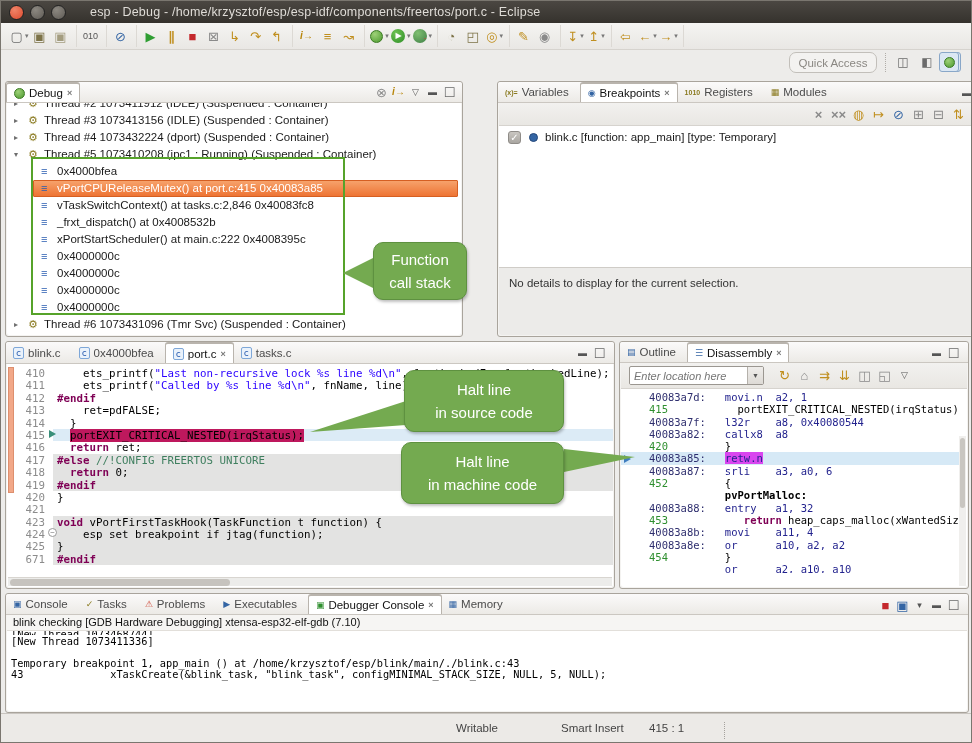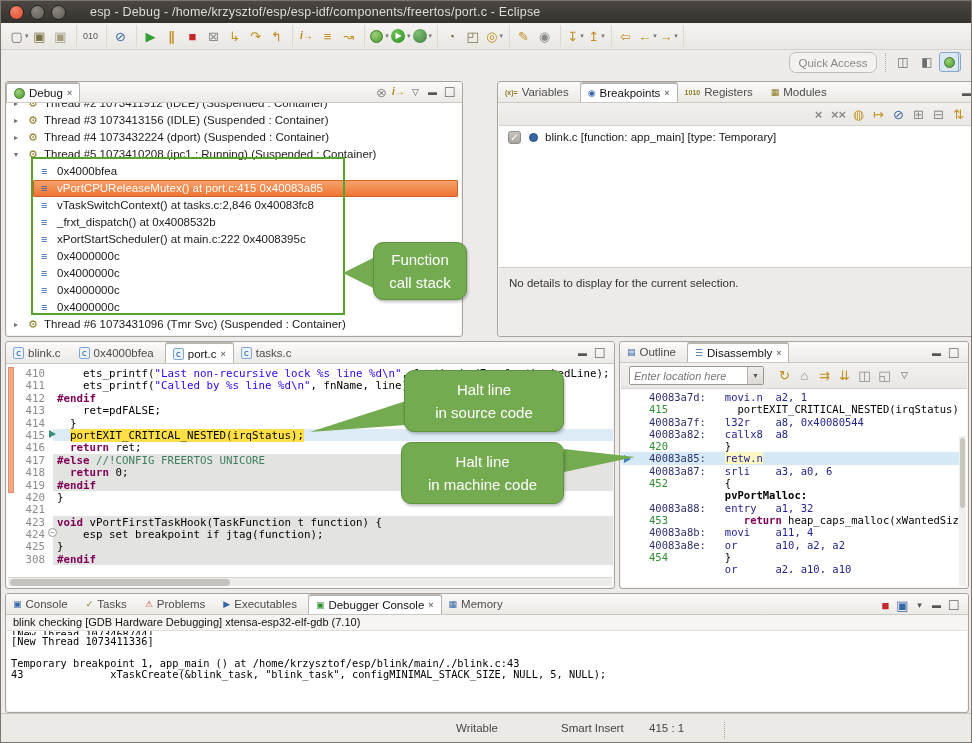--- a/index.html
+++ b/index.html
@@ -107,21 +107,21 @@
   .edbody { position:absolute; left:1px; right:1px; top:22px; bottom:1px; background:#fff; overflow:hidden; border-radius:0 0 3px 3px; }
   .salmonband { position:absolute; left:1px; top:3px; width:6px; height:126px; background:#f2a888; border:1px solid #dd8f6e; }
   .codelines { position:absolute; left:0; right:0; top:3px; }
   .cl { position:relative; height:12.4px; font-family:"DejaVu Sans Mono","Liberation Mono",monospace; font-size:10.8px; }
   .cl .num { position:absolute; left:0; width:38px; text-align:right; color:#8c8c8c; top:0; }
   .cl .lbody { position:absolute; left:46px; right:0; top:0; bottom:0; padding-left:4px; white-space:pre; }
   .cl.grey .lbody { background:#e3e3e2; }
   .cl.halt .lbody { background:#dcebf6; }
   .cl span { white-space:pre; }
   .p { color:#000; } .k { color:#7f0055; font-weight:bold; } .s { color:#2a00ff; } .cm { color:#3f7f5f; }
-  .hlg { background:#fde047;text-align:right; }
+  .hlg { background:#be185d;text-align:right; }
   .ipArrow { position:absolute; left:42px; width:0; height:0; border-top:4px solid transparent;
              border-bottom:4px solid transparent; border-left:7px solid #3a8f7a; z-index:5; }
   .foldmark { position:absolute; left:41px; width:9px; height:9px; border:1px solid #9a9a9a; border-radius:50%;
               background:#fff; color:#777; font-size:8px; line-height:7px; text-align:center; z-index:5; }
   .hscroll { position:absolute; left:1px; right:1px; bottom:1px; height:9px; background:#ececea; border-top:1px solid #d8d5d0; }
   .hthumb { position:absolute; left:2px; top:1px; width:220px; height:7px; background:#c6c3be; border-radius:4px; }
 
   
   .datoolbar { position:absolute; left:1px; right:1px; top:21px; height:26px;
                background:linear-gradient(#f2f1ef,#e9e7e3); border-bottom:1px solid #d6d3ce;
@@ -131,21 +131,21 @@
               font-family:"Liberation Sans",sans-serif; background:#fff;font-style:italic; }
   .locbtn { width:16px; height:19px; background:linear-gradient(#f0eeec,#dcd9d4); border-left:1px solid #b5b1ab;
             font-size:7px; color:#555; display:flex; align-items:center; justify-content:center; }
   .dabody { position:absolute; left:1px; right:1px; top:47px; bottom:1px; background:#fff; overflow:hidden; border-radius:0 0 3px 3px; }
   .darows { position:absolute; left:0; right:8px; top:2px; }
   .dr { position:relative; height:12.3px; font-family:"DejaVu Sans Mono","Liberation Mono",monospace;
         font-size:10.5px; padding-left:28px; white-space:pre; }
   .dr.hlrow { background:#d6e9f6; }
   .dr.clipd { height:10px; overflow:hidden; }
   .a { color:#2e2e6e; } .m { color:#23238e; } .n { color:#2f8f2f; } .t { color:#000; }
-  .lb { color:#000; font-weight:bold; } .g { background:#fef9c3; }
+  .lb { color:#000; font-weight:bold; } .g { background:#d946ef; }
   .daArrow { position:absolute; left:3px; width:0; height:0; border-top:4px solid transparent;
              border-bottom:4px solid transparent; border-left:7px solid #3f7dbf; z-index:5; }
   .vscroll { position:absolute; right:1px; top:47px; bottom:1px; width:7px; background:#f0efed; }
   .vthumb { position:absolute; right:1px; top:2px; width:5px; height:70px; background:#c9c6c1; border-radius:3px; }
 
   
   .coninfobar { position:absolute; left:1px; right:1px; top:21px; height:16px; background:#f6f5f3;
                 border-bottom:1px solid #e2dfda; font-size:11px; color:#111; padding:1px 0 0 6px; }
   .conbody { position:absolute; left:1px; right:1px; top:37px; bottom:1px; background:#fff; overflow:hidden; border-radius:0 0 3px 3px; }
   .conline { height:11px; font-family:"DejaVu Sans Mono","Liberation Mono",monospace; font-size:10.3px;
@@ -621,21 +621,21 @@
           </div>
           <div class="cl grey">
             <span class="num">424</span>
             <span class="lbody"><span class="p">    esp_set_breakpoint_if_jtag(function);</span></span>
           </div>
           <div class="cl grey">
             <span class="num">425</span>
             <span class="lbody"><span class="p">}</span></span>
           </div>
           <div class="cl grey">
-            <span class="num">308</span>
+            <span class="num">671</span>
             <span class="lbody"><span class="k">#endif</span></span>
           </div>
         </div>
       <div class="ipArrow" style="top:66px;"></div>
       <div class="foldmark" style="top:164px;">−</div>
       <div class="hscroll">
           <div class="hthumb"></div>
         </div>
     </div>
   </div>

